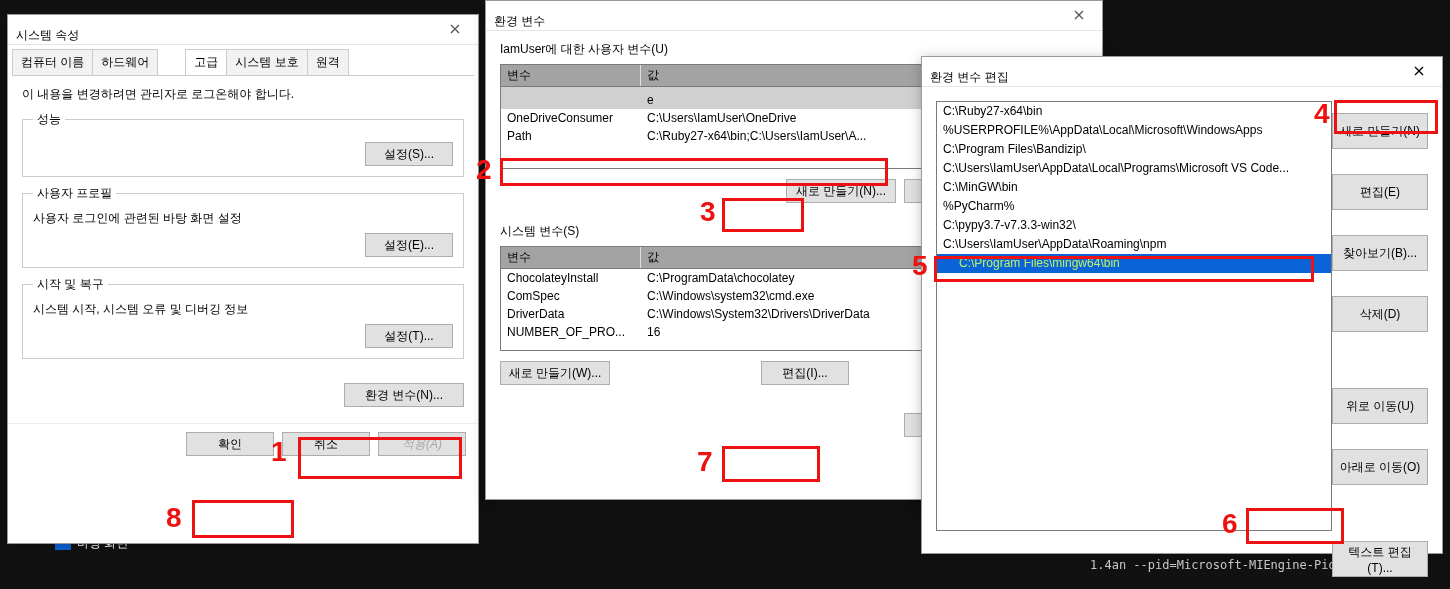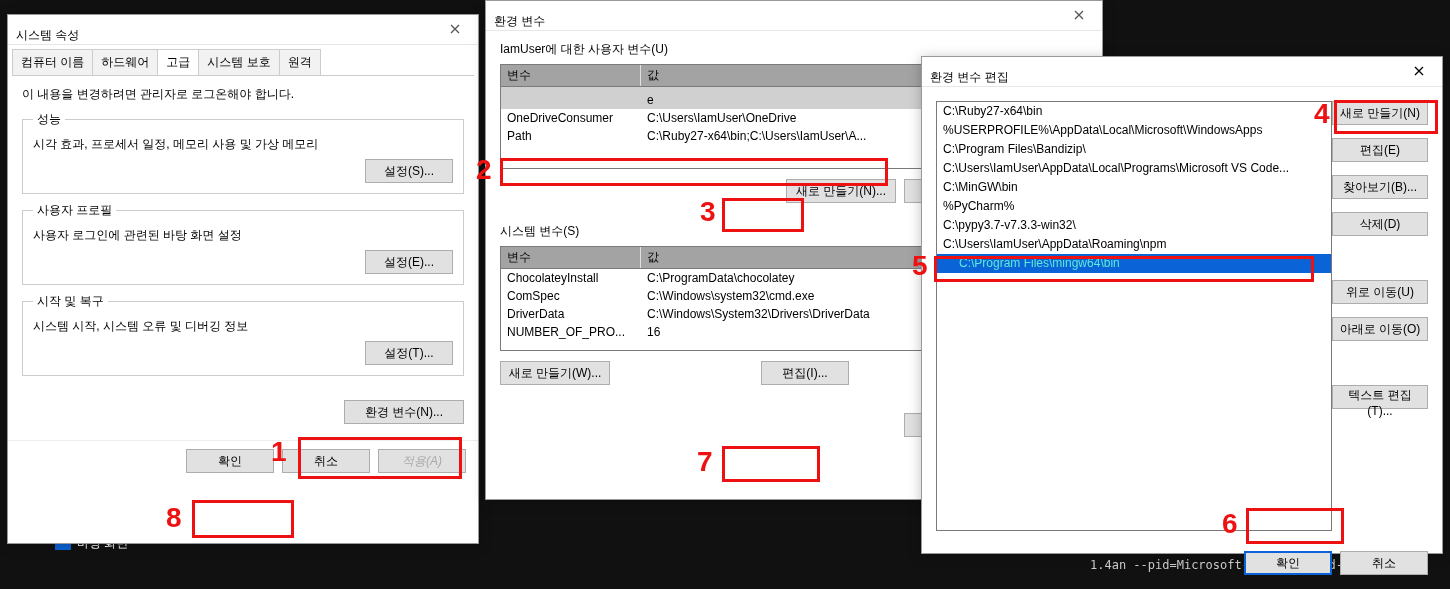--- a/index.html
+++ b/index.html
@@ -4,40 +4,40 @@
 <style>
   * { box-sizing: border-box; font-family: "Segoe UI","Malgun Gothic",sans-serif; font-size: 12px; }
   body { margin:0; background:#111; width:1450px; height:589px; position:relative; overflow:hidden; }
   .window { position:absolute; background:#fff; border:1px solid #999; box-shadow:0 2px 12px rgba(0,0,0,.25); }
   .titlebar { height:30px; display:flex; align-items:flex-end; padding:0 8px; border-bottom:1px solid #e6e6e6; }
   .titlebar .title { flex:1; }
   .closebtn { width:30px; height:30px; display:flex; align-items:center; justify-content:center; cursor:pointer; }
   .closebtn svg { width:10px; height:10px; }
   .tabs { display:flex; border-bottom:1px solid #ccc; margin:4px 4px 0 4px; }
   .tab { padding:4px 8px; border:1px solid #ccc; border-bottom:none; margin-right:-1px; background:#f2f2f2; cursor:pointer; }
-  .tab.active { background:#fff; }
+  .tab.active { background:#fff;margin-left:28px; }
   .pad { padding:10px 14px; }
   fieldset { border:1px solid #ccc; margin:8px 0; padding:8px 10px 10px 10px; }
   legend { padding:0 4px; }
   .row { display:flex; justify-content:flex-end; gap:8px; margin-top:6px; }
   button.std { min-width:88px; height:24px; border:1px solid #adadad; background:#e1e1e1; cursor:pointer; }
   button.std:disabled { color:#aaa;font-style:italic; }
   .listhdr { display:flex; background:#fff; border:1px solid #7a7a7a; font-weight:400; }
   .listhdr .col, .listrow .col { padding:2px 6px; overflow:hidden; white-space:nowrap; text-overflow:ellipsis; }
   .listhdr .col { border-right:1px solid #e0e0e0; background:#a3a3a3; }
   .listbody { border:1px solid #7a7a7a; border-top:none; overflow-y:scroll; }
   .listrow { display:flex; cursor:pointer; }
   .listrow.sel { background:#d0d0d0; }
   .pathlist { border:1px solid #7a7a7a; height:430px; overflow:auto; background:#fff; }
   .pathrow { padding:2px 6px 3px 6px; cursor:pointer; white-space:nowrap; }
-  .pathrow.sel { background:#0a64d8; color:#5eead4;padding-left:22px; }
+  .pathrow.sel { background:#0a64d8; color:#bef264;padding-left:22px; }
   .marker { position:absolute; border:3px solid #e11; pointer-events:none; }
   .mlabel { position:absolute; color:#e11; font:700 28px/1 Arial,sans-serif; pointer-events:none; }
   .btncol { display:flex; flex-direction:column; gap:13px; width:96px; }
-  .btncol button { width:96px; height:24px; }
+  .btncol button { width:96px; height:36px;margin-top:12px; }
 </style>
 </head>
 <body>
 
 <div style="position:absolute;left:55px;top:535px;color:#fff;display:flex;align-items:center;gap:6px;">
   <span style="width:16px;height:12px;background:#0a64d8;display:inline-block"></span>
   <span>바탕 화면</span>
 </div>
 <div style="position:absolute;left:1090px;top:558px;color:#ccc;font-family:Consolas,monospace">1.4an --pid=Microsoft-MIEngine-Pid-vgbo</div>
 
@@ -54,21 +54,20 @@
     <div class="tab">컴퓨터 이름</div>
     <div class="tab">하드웨어</div>
     <div class="tab active">고급</div>
     <div class="tab">시스템 보호</div>
     <div class="tab">원격</div>
   </div>
   <div class="pad">
     <div style="margin-bottom:4px">이 내용을 변경하려면 관리자로 로그온해야 합니다.</div>
     <fieldset>
       <legend>성능</legend>
-      <div>시각 효과, 프로세서 일정, 메모리 사용 및 가상 메모리</div>
       <div class="row">
           <button class="std">설정(S)...</button>
         </div>
     </fieldset>
     <fieldset>
       <legend>사용자 프로필</legend>
       <div>사용자 로그인에 관련된 바탕 화면 설정</div>
       <div class="row">
           <button class="std">설정(E)...</button>
         </div>

